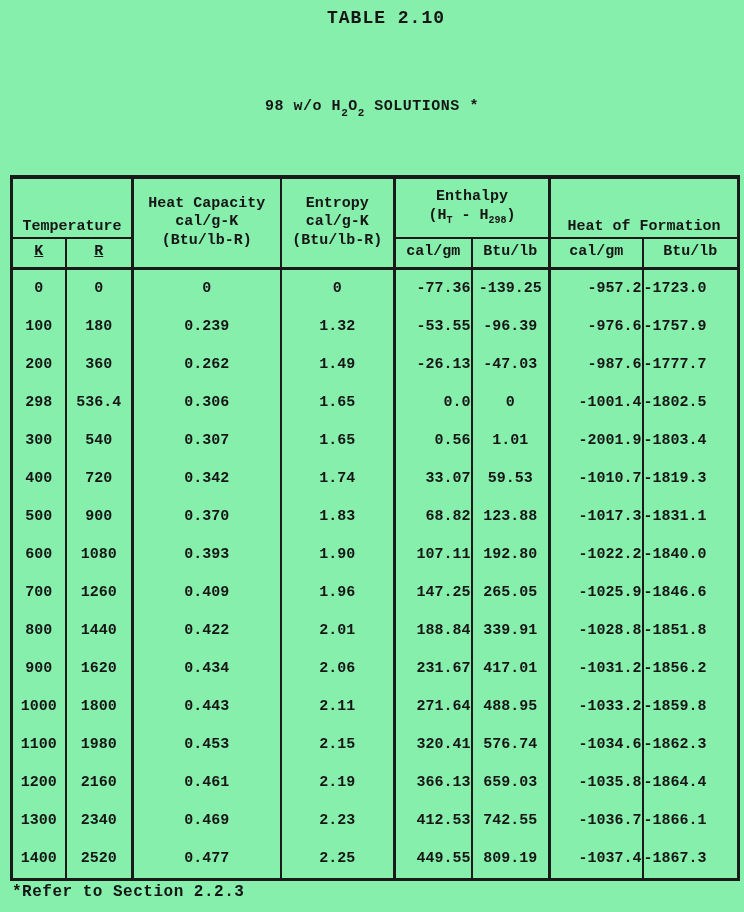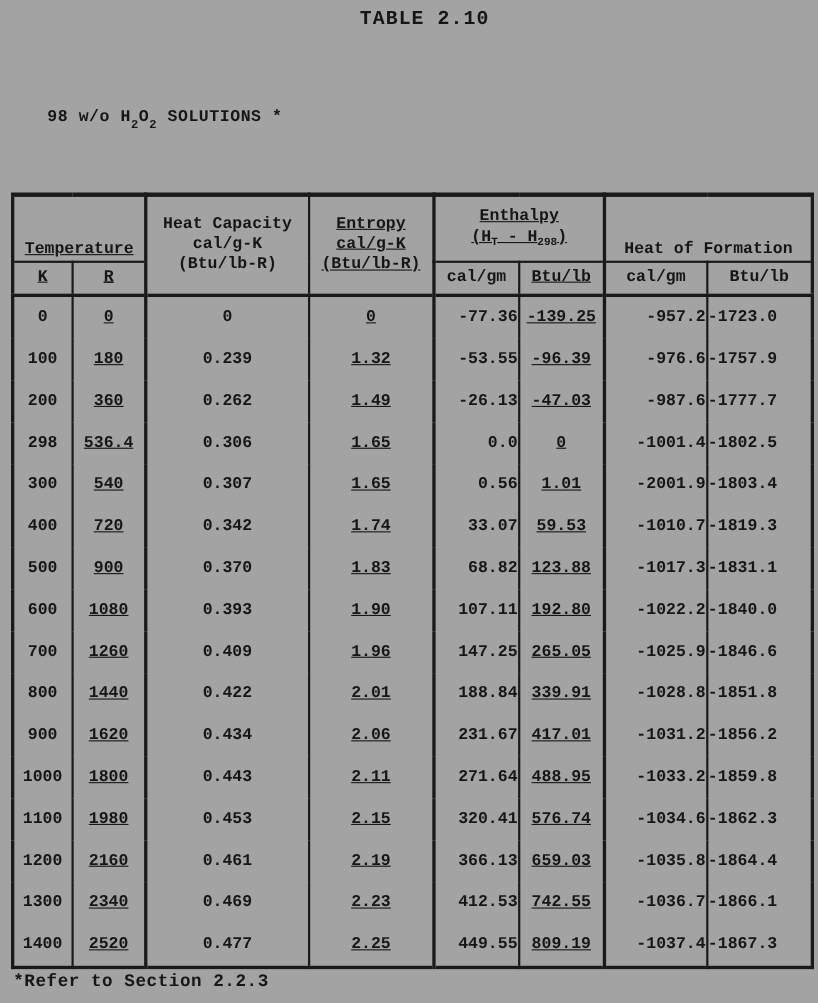--- a/index.html
+++ b/index.html
@@ -1,37 +1,37 @@
 <!DOCTYPE html>
 <html><head>
 <meta charset="utf-8">
 <style>
   html,body{margin:0;padding:0;background:#e8e8e6;}
   .page{
     position:relative;
     width:744px;height:912px;
-    background:#a3a3a3;
+    background:#86efac;
     font-family:"Liberation Mono","DejaVu Sans Mono",monospace;
     font-weight:bold;
     color:#161616;
     overflow:hidden;
   }
   .doc-title{
     position:absolute;top:8px;left:0;right:0;
     text-align:center;
     font-size:18px;letter-spacing:1px;
     transform:translateX(14px);
   }
   .subtitle-1{
     position:absolute;top:70px;left:0;right:0;
     text-align:center;font-size:15px;letter-spacing:0.5px;
   }
   .subtitle-2{
     position:absolute;top:98px;left:0;right:0;
-    font-size:15px;letter-spacing:0.5px;padding-left:43px;
+    text-align:center;font-size:15px;letter-spacing:0.5px;
   }
   .sub2{font-size:11px;vertical-align:-6px;}
   table.props{
     position:absolute;left:10px;top:175px;
     border-collapse:collapse;
     table-layout:fixed;
     width:727px;
   }
   table.props th,table.props td{
     border-left:2px solid #1a1a1a;
@@ -42,21 +42,21 @@
   }
   table.props{border:3px solid #1a1a1a;border-top-width:4px;}
   thead tr.group-row th{border-bottom:2px solid #1a1a1a;}
   thead tr.group-row th.span2{border-bottom:none;}
   thead{border-bottom:3px solid #1a1a1a;}
   thead th{font-size:15px;line-height:1.25;}
   tr.group-row{height:61px;}
   tr.unit-row{height:30px;}
   th.bottom-align{vertical-align:bottom;padding-bottom:3px;}
   th.mid-align{vertical-align:middle;}
-  .gsep{border-right-width:3px !important;text-decoration:underline;}
+  .gsep{border-right-width:3px !important;}
   .underlined{text-decoration:underline;}
   .hsub{font-size:10px;vertical-align:-4px;}
   tbody td{height:38px;font-size:15px;vertical-align:middle;}
   td.col-k,td.col-r,td.col-cp,td.col-s{text-align:center;}
   td.col-hcal{text-align:right;padding-right:8px;margin-left:17px;}
   td.col-hbtu{text-align:center;padding-right:5px;}
   td.col-hfcal{text-align:right;padding-right:14px;}
   td.col-hfbtu{text-align:left;padding-right:10px;}
   .footnote{
     position:absolute;left:12px;top:883px;

